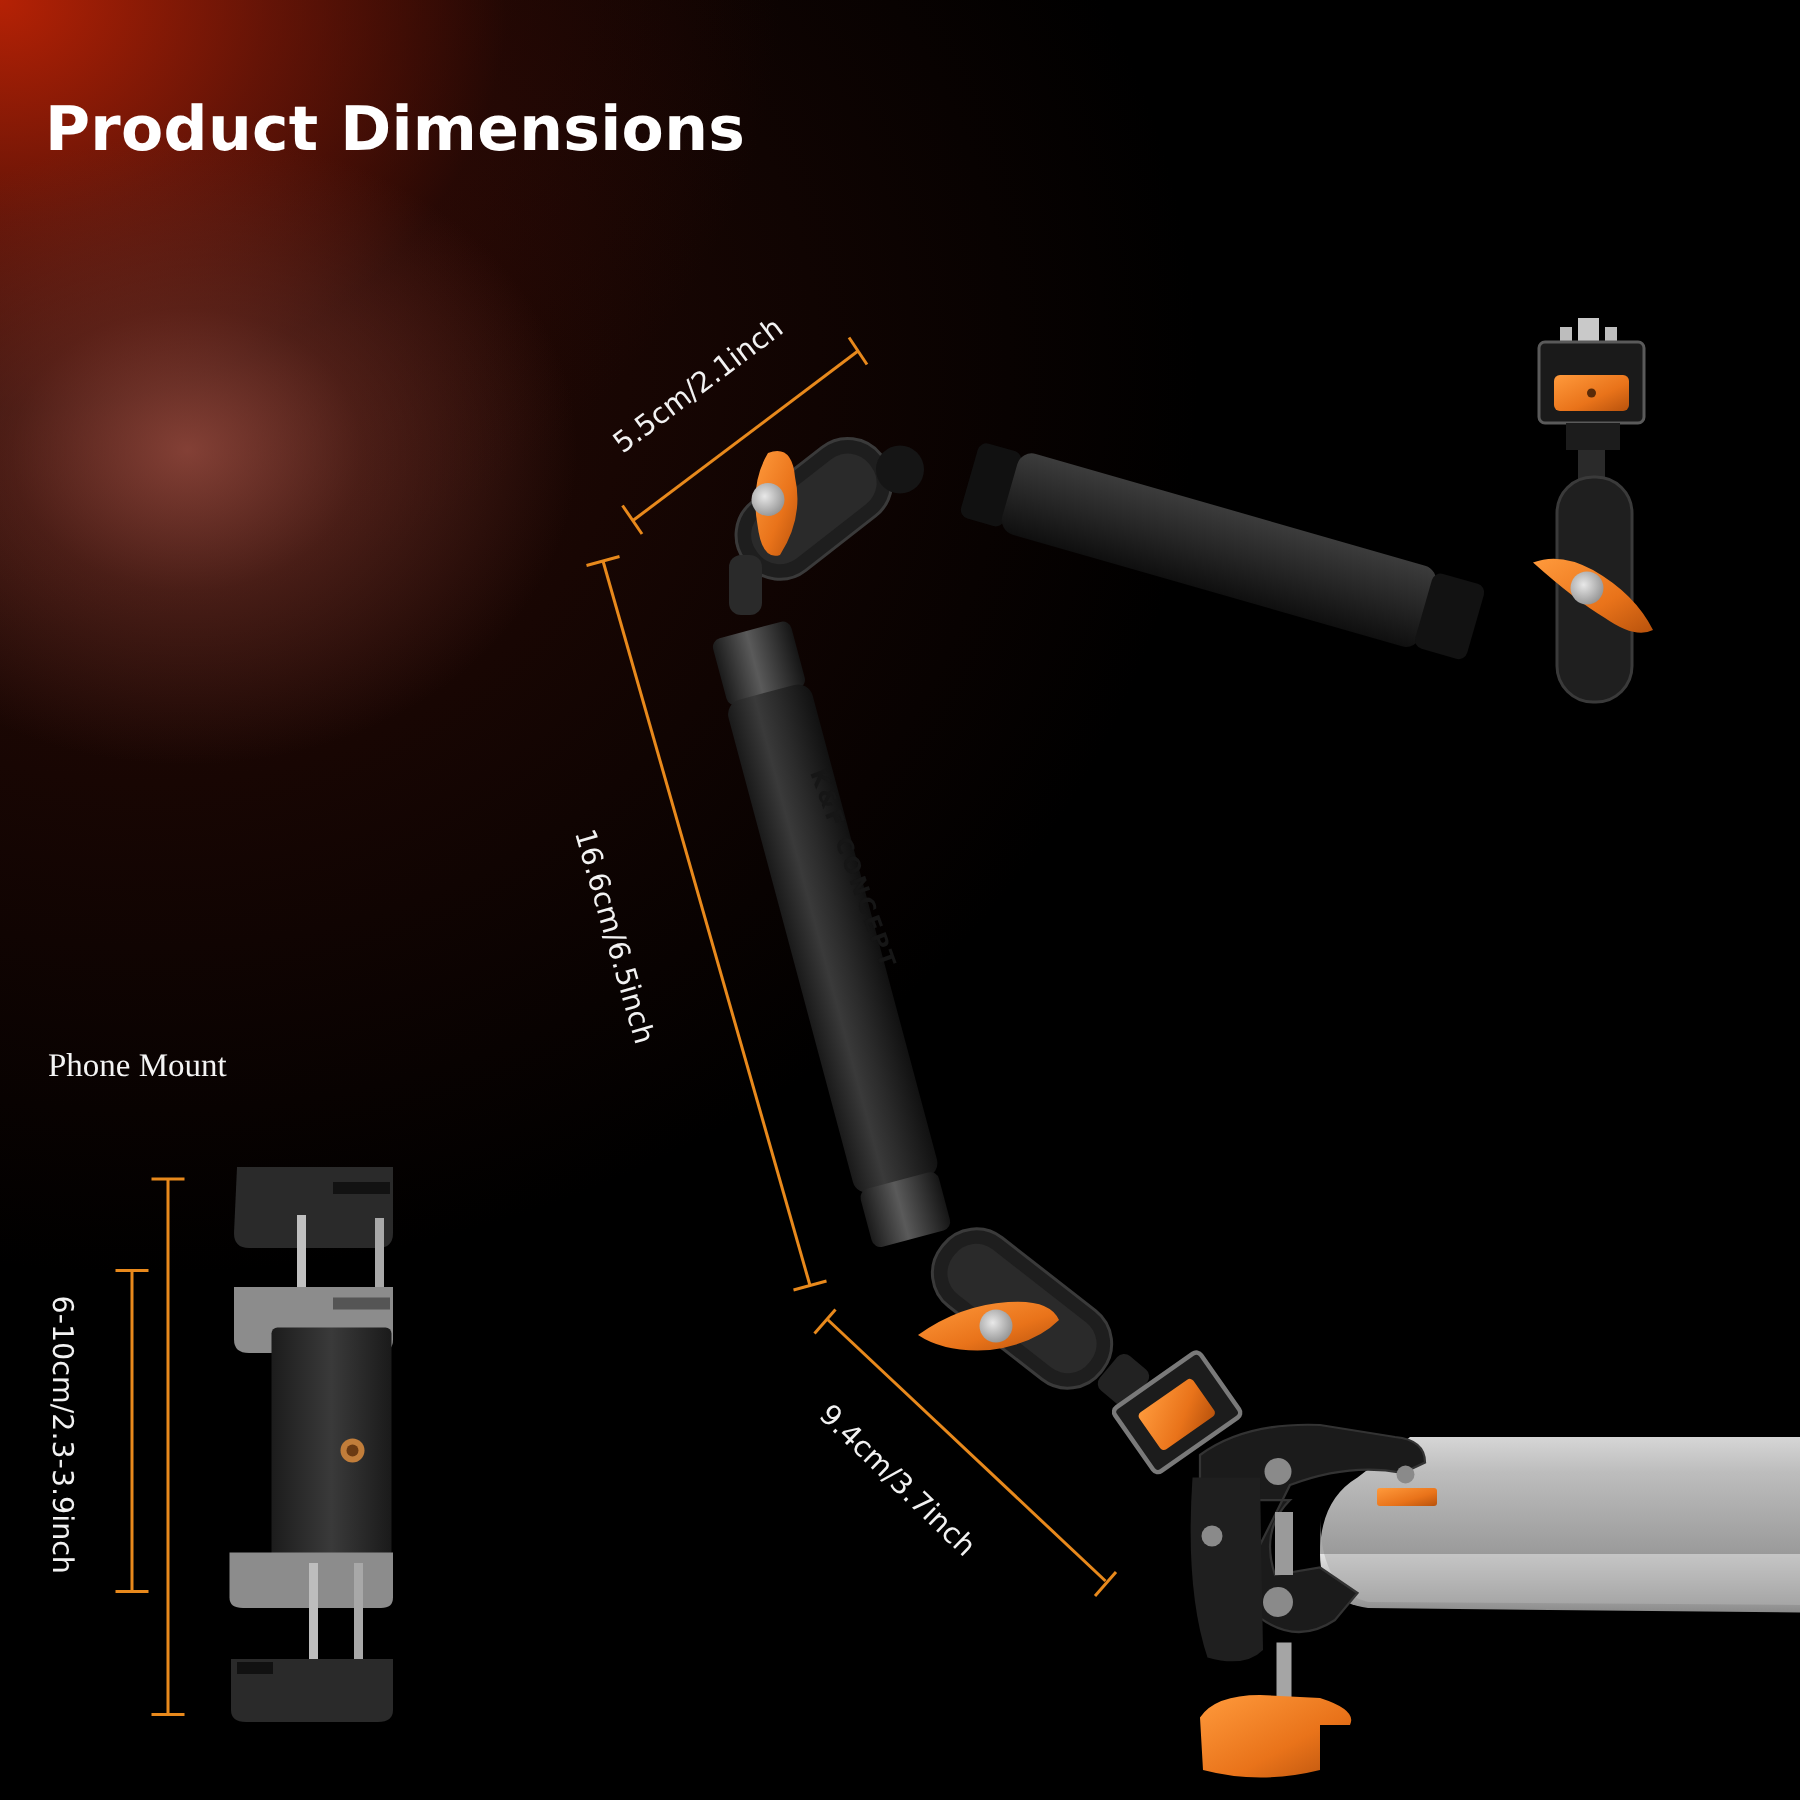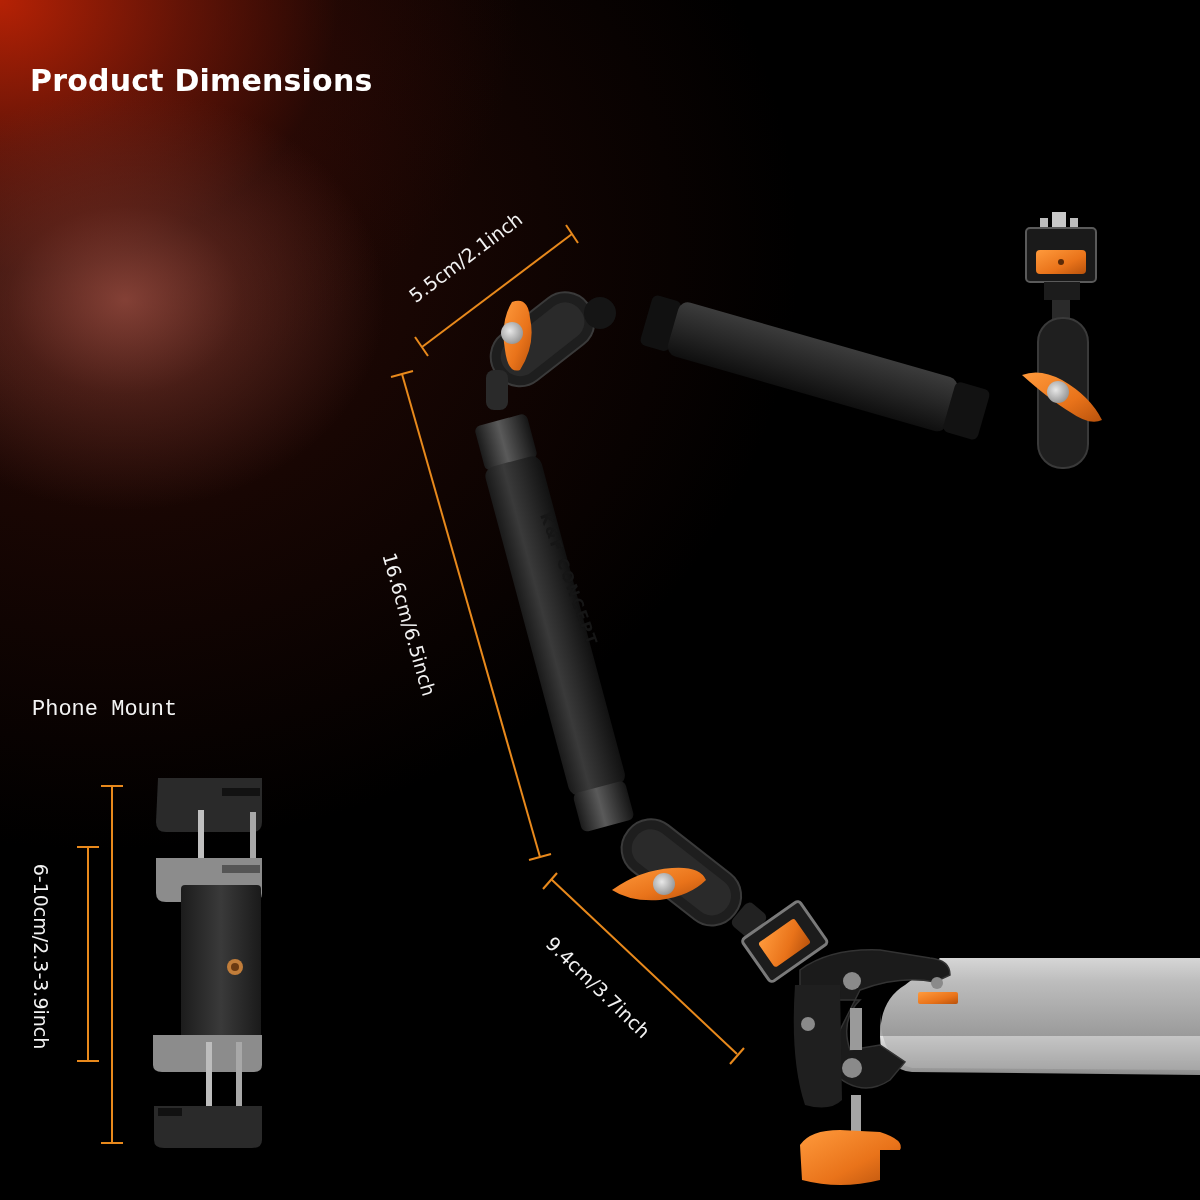--- a/index.html
+++ b/index.html
@@ -11,32 +11,32 @@
       background:
         radial-gradient(ellipse 260px 210px at 125px 300px, rgba(160,82,70,0.75) 0%, rgba(120,55,45,0.45) 45%, rgba(0,0,0,0) 100%),
         radial-gradient(ellipse 520px 420px at 0px 0px, rgba(190,35,5,0.95) 0%, rgba(130,25,8,0.7) 35%, rgba(60,12,6,0.35) 65%, rgba(0,0,0,0) 100%),
         radial-gradient(ellipse 700px 600px at 100px 250px, rgba(80,20,10,0.55) 0%, rgba(0,0,0,0) 100%),
         #000;
     }
 
     .title {
       position: absolute; left: 30px; top: 66px;
       font-family: "DejaVu Sans", sans-serif; font-weight: bold;
-      font-size: 30px; color: #ffffff; letter-spacing: 0.2px; line-height: 1;
+      font-size: 41px; color: #ffffff; letter-spacing: 0.2px; line-height: 1;
     }
 
     .dim-label {
       position: absolute; color: #f2f2f2; font-size: 19px;
       font-family: "DejaVu Sans", sans-serif; white-space: nowrap;
       transform-origin: center center; line-height: 1;
     }
 
     .section-label {
       position: absolute; left: 32px; top: 697px;
-      color: #f4f4f4; font-size: 22px; font-family: Liberation Mono, monospace;
+      color: #f4f4f4; font-size: 22px; font-family: Liberation Serif, serif;
       white-space: nowrap;
     }
 
     svg.art { position: absolute; left: 0; top: 0; width: 1200px; height: 1200px; }
   </style>
 </head>
 <body>
 
 <div class="canvas"></div>
 

